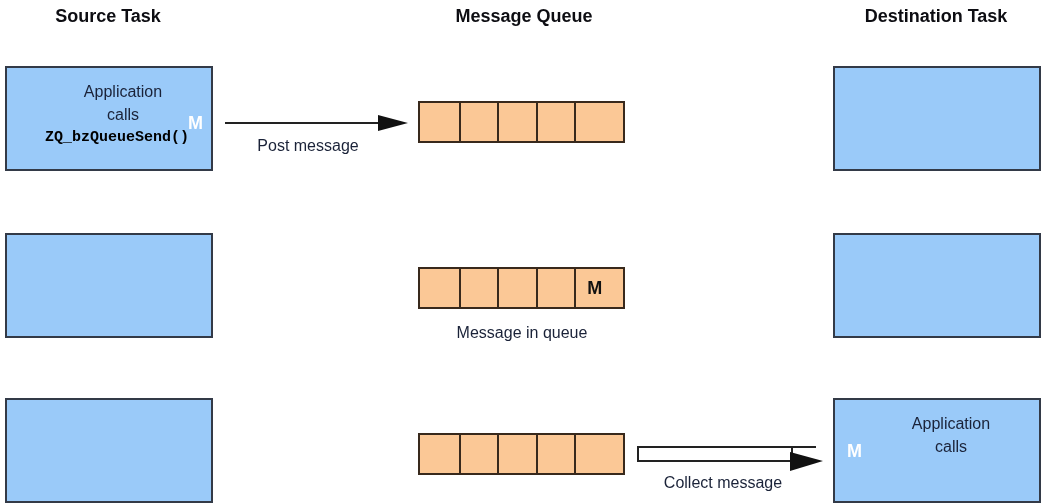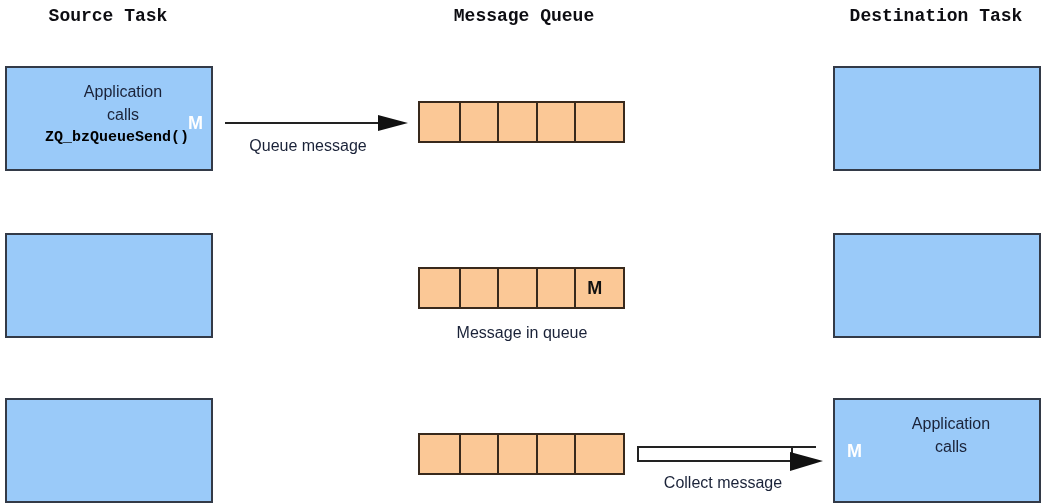--- a/index.html
+++ b/index.html
@@ -12,21 +12,20 @@
     overflow: hidden;
   }
   .col-title {
     position: absolute;
     top: 6px;
     transform: translateX(-50%);
     font-size: 18px;
     font-weight: 700;
     color: #0d0d12;
     white-space: nowrap;
-    font-family: Liberation Mono, monospace;
   }
   .task-box {
     position: absolute;
     width: 204px;
     height: 101px;
     background: #9ACAF9;
     border: 2px solid #333a47;
     box-sizing: content-box;
     text-align: center;
   }
@@ -98,21 +97,21 @@
       <div class="app-line">calls</div>
     </div>
     <div class="code-line">ZQ_bzQueueSend()</div>
     <div class="marker marker-white" style="right:8px; top:46px">M</div>
   </div>
 
   <svg class="arrow" style="left:220px; top:110px" width="192" height="26" viewBox="0 0 192 26">
     <line x1="5" y1="13" x2="160" y2="13" stroke="#222222" stroke-width="2"></line>
     <polygon points="158,5 188,13 158,21" fill="#111111"></polygon>
   </svg>
-  <div class="arrow-label" style="left:308px; top:137px">Queue message</div>
+  <div class="arrow-label" style="left:308px; top:137px">Post message</div>
 
   <div class="queue" style="left:418px; top:101px">
       <div class="queue-cell"></div>
       <div class="queue-cell"></div>
       <div class="queue-cell"></div>
       <div class="queue-cell"></div>
       <div class="queue-cell"></div>
     </div>
 
   <div class="task-box" style="left:833px; top:66px"></div>

